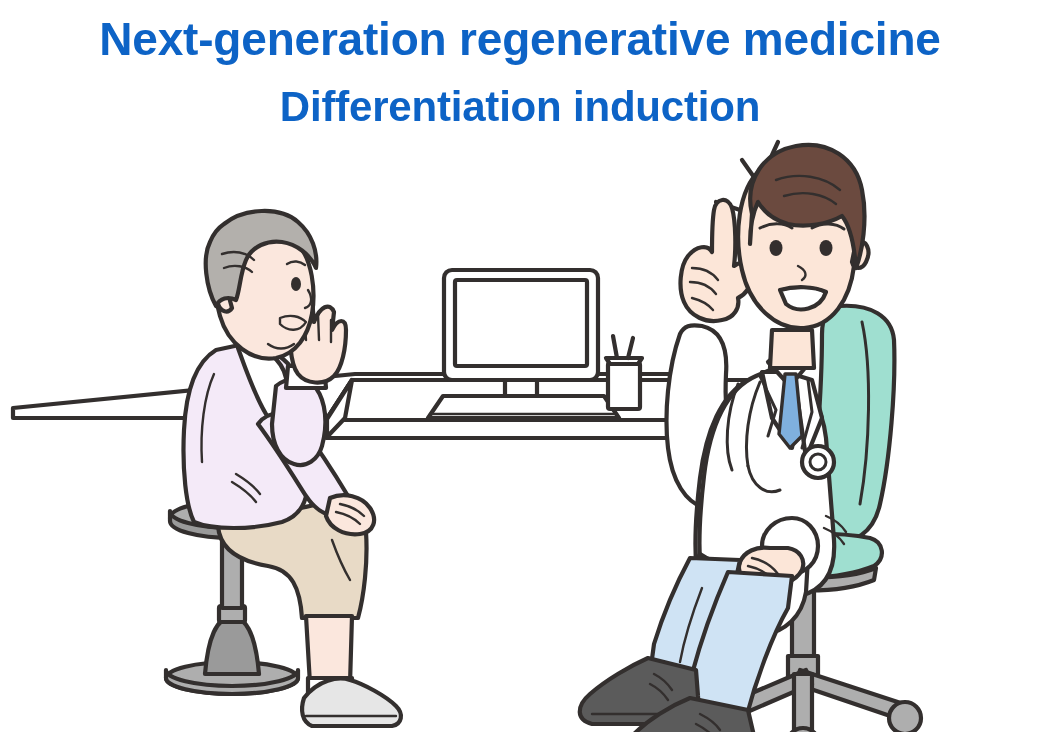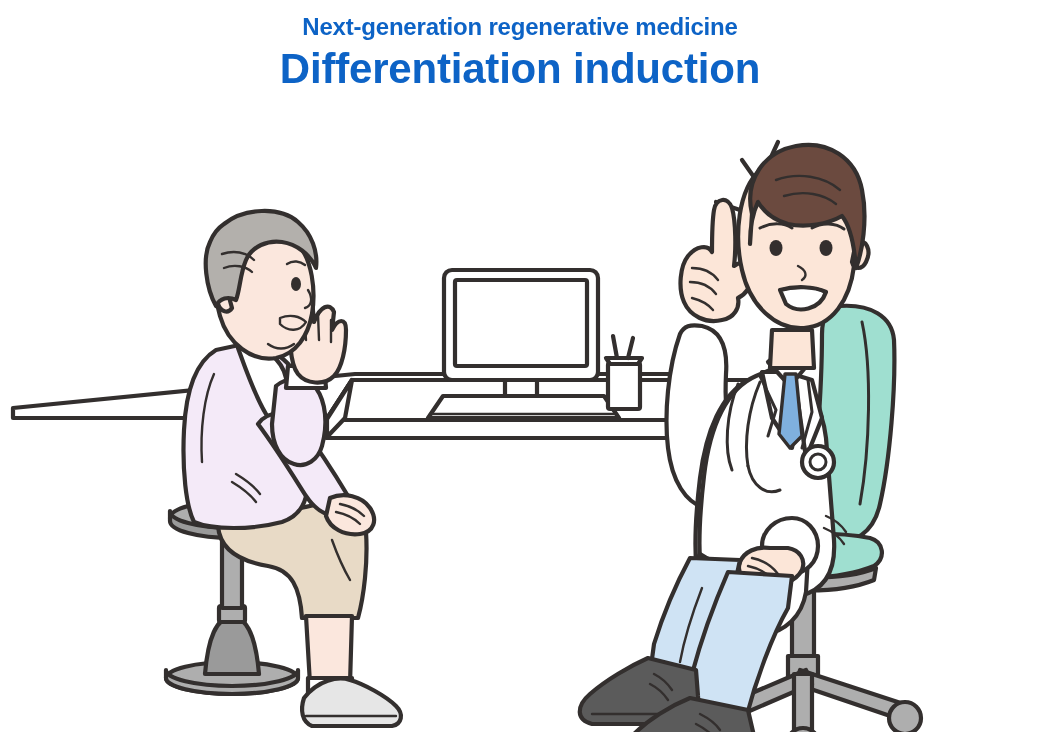--- a/index.html
+++ b/index.html
@@ -31,25 +31,25 @@
   }
   .title-line {
     display: block;
     color: #0d63c6;
     font-weight: 700;
     letter-spacing: -0.2px;
     line-height: 1.12;
     white-space: nowrap;
   }
   #title-line-1 {
-    font-size: 24px;
+    font-size: 46px;
   }
   #title-line-2 {
     font-size: 42px;
-    margin-top: 4px;
+    margin-top: 17px;
   }
   
   #illustration {
     position: absolute;
     left: 0;
     top: 118px;
     width: 1040px;
     height: 614px;
   }
   #illustration svg {

